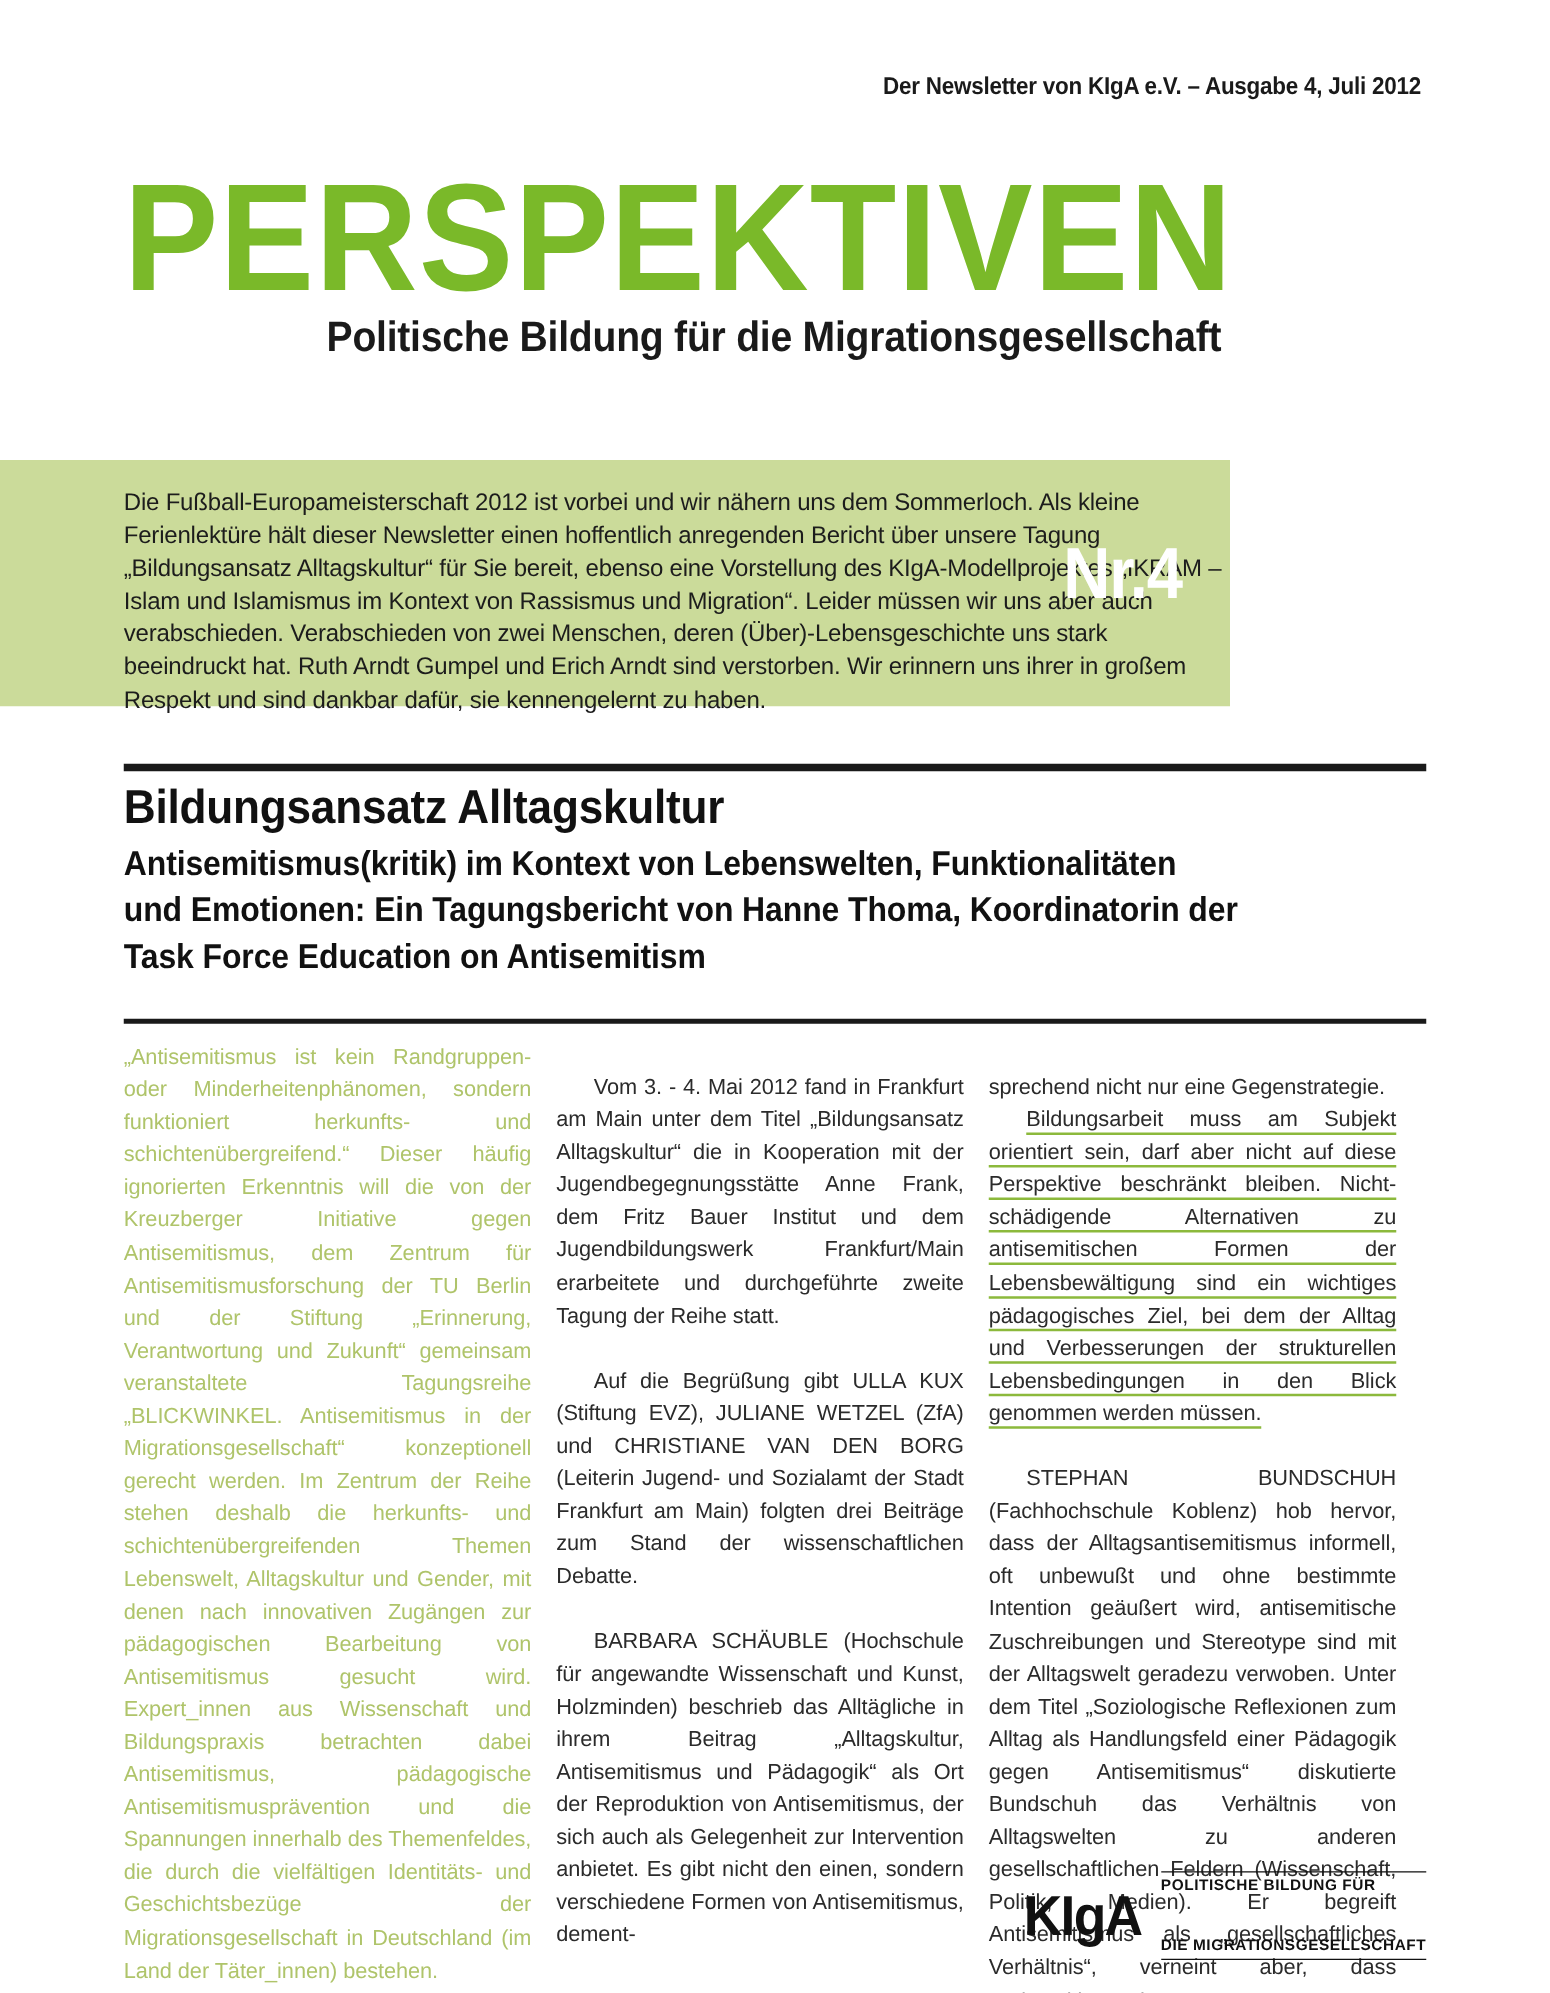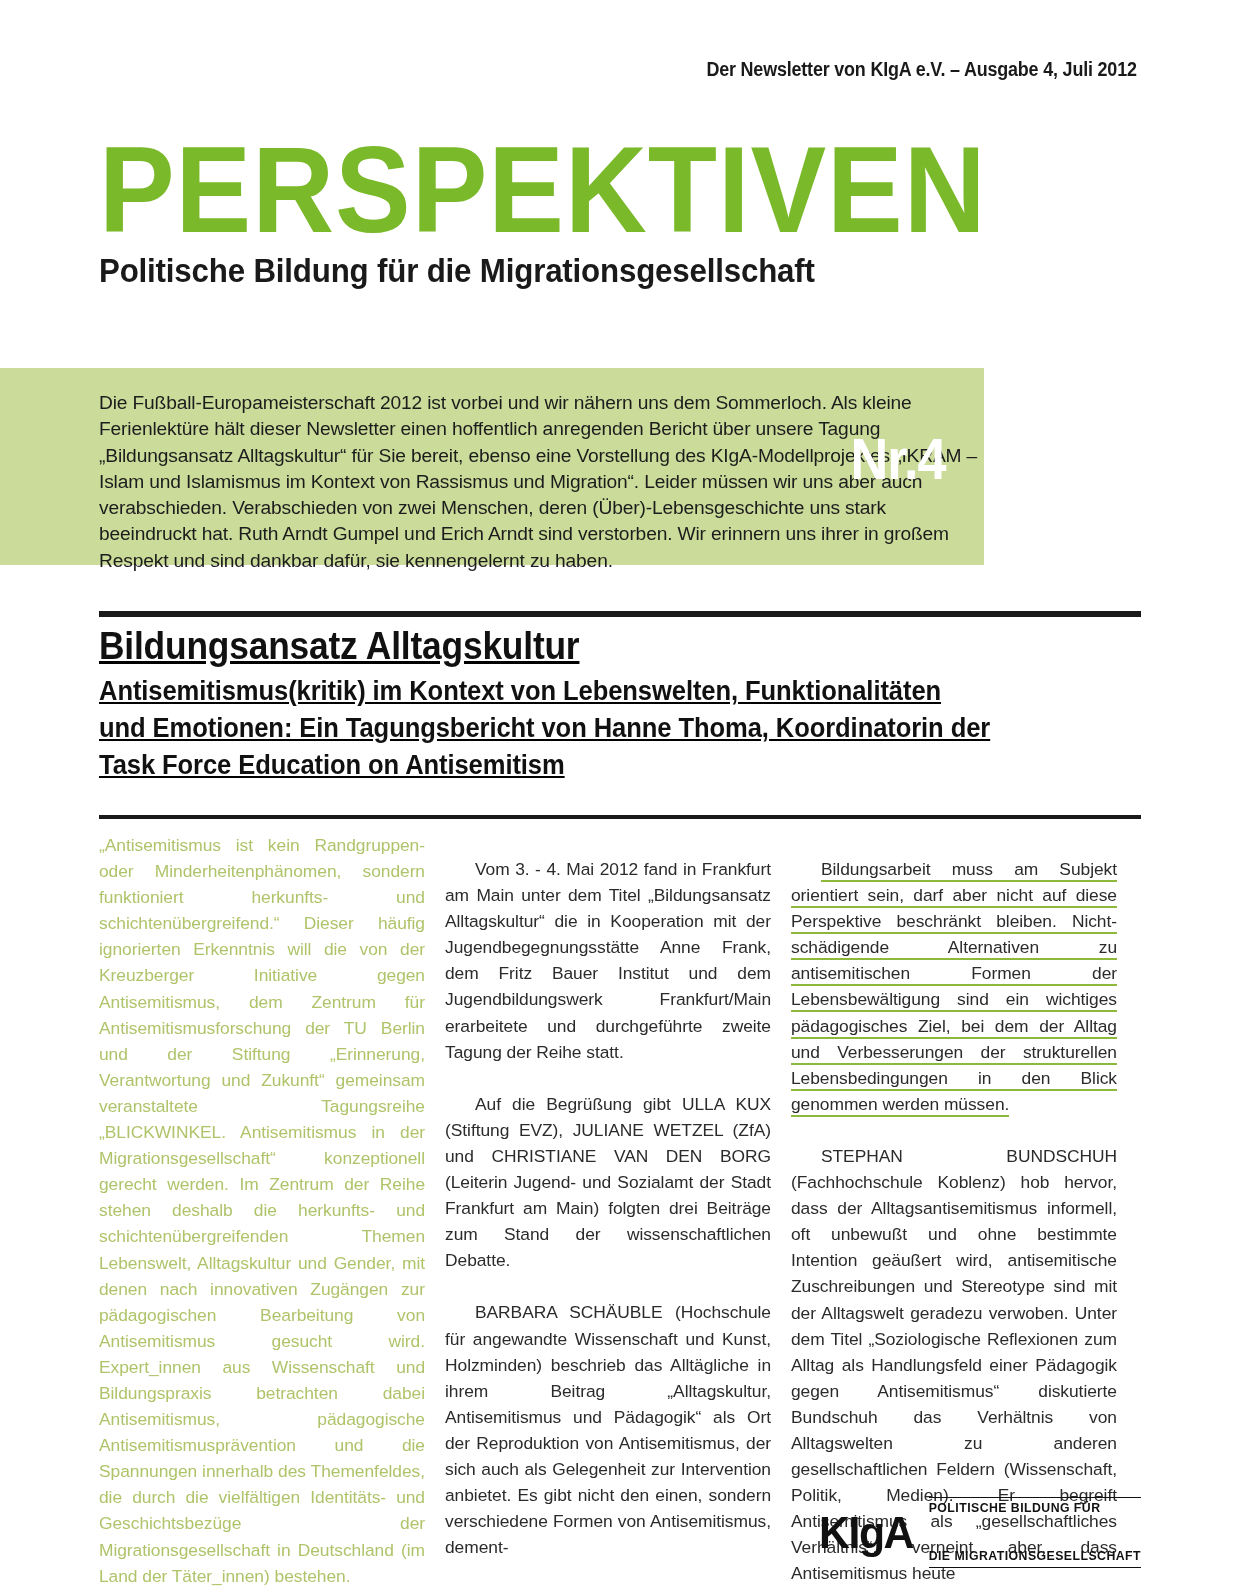--- a/index.html
+++ b/index.html
@@ -28,20 +28,21 @@
     transform: scaleX(0.92);
     transform-origin: right center;
     white-space: nowrap;
   }
 
   
   .masthead {
     position: absolute;
     top: 134px;
     left: 99px;
+    text-align: right;
   }
   .masthead-title {
     font-family: "Liberation Sans", sans-serif;
     font-weight: bold;
     font-size: 122px;
     line-height: 0.93;
     color: #7AB929;
     letter-spacing: 1px;
     transform: scaleX(0.93);
     transform-origin: left center;
@@ -110,21 +111,20 @@
     height: 4px;
     background: #1a1a1a;
   }
 
   
   .headline-block {
     position: absolute;
     top: 624px;
     left: 99px;
     width: 1060px;
-    text-decoration: underline;
   }
   .headline-main {
     font-family: "Liberation Sans", sans-serif;
     font-weight: bold;
     font-size: 38px;
     line-height: 44px;
     color: #111111;
     letter-spacing: -0.2px;
     transform: scaleX(0.93);
     transform-origin: left center;
@@ -252,20 +252,21 @@
     <p>„Antisemitismus ist kein Randgruppen- oder Minderheitenphänomen, sondern funktioniert herkunfts- und schichtenübergreifend.“ Dieser häufig ignorierten Erkenntnis will die von der Kreuzberger Initiative gegen Antisemitismus, dem Zentrum für Antisemitismusforschung der TU Berlin und der Stiftung „Erinnerung, Verantwortung und Zukunft“ gemeinsam veranstaltete Tagungsreihe „BLICKWINKEL. Antisemitismus in der Migrationsgesellschaft“ konzeptionell gerecht werden. Im Zentrum der Reihe stehen deshalb die herkunfts- und schichtenübergreifenden Themen Lebenswelt, Alltagskultur und Gender, mit denen nach innovativen Zugängen zur pädagogischen Bearbeitung von Antisemitismus gesucht wird. Expert_innen aus Wissenschaft und Bildungspraxis betrachten dabei Antisemitismus, pädagogische Antisemitismusprävention und die Spannungen innerhalb des Themenfeldes, die durch die vielfältigen Identitäts- und Geschichtsbezüge der Migrationsgesellschaft in Deutschland (im Land der Täter_innen) bestehen.</p>
   </div>
 
   <div class="col col-dark">
     <p class="indent">Vom 3. - 4. Mai 2012 fand in Frankfurt am Main unter dem Titel „Bildungsansatz Alltagskultur“ die in Kooperation mit der Jugendbegegnungsstätte Anne Frank, dem Fritz Bauer Institut und dem Jugendbildungswerk Frankfurt/Main erarbeitete und durchgeführte zweite Tagung der Reihe statt.</p>
     <p class="indent gap">Auf die Begrüßung gibt ULLA KUX (Stiftung EVZ), JULIANE WETZEL (ZfA) und CHRISTIANE VAN DEN BORG (Leiterin Jugend- und Sozialamt der Stadt Frankfurt am Main) folgten drei Beiträge zum Stand der wissenschaftlichen Debatte.</p>
     <p class="indent gap">BARBARA SCHÄUBLE (Hochschule für angewandte Wissenschaft und Kunst, Holzminden) beschrieb das Alltägliche in ihrem Beitrag „Alltagskultur, Antisemitismus und Pädagogik“ als Ort der Reproduktion von Antisemitismus, der sich auch als Gelegenheit zur Intervention anbietet. Es gibt nicht den einen, sondern verschiedene Formen von Antisemitismus, dement-</p>
   </div>
 
   <div class="col col-dark">
+    <p>sprechend nicht nur eine Gegenstrategie.</p>
     <p class="indent"><span class="hl">Bildungsarbeit muss am Subjekt orientiert sein, darf aber nicht auf diese Perspektive beschränkt bleiben. Nicht-schädigende Alternativen zu antisemitischen Formen der Lebensbewältigung sind ein wichtiges pädagogisches Ziel, bei dem der Alltag und Verbesserungen der strukturellen Lebensbedingungen in den Blick genommen werden müssen.</span></p>
     <p class="indent gap">STEPHAN BUNDSCHUH (Fachhochschule Koblenz) hob hervor, dass der Alltagsantisemitismus informell, oft unbewußt und ohne bestimmte Intention geäußert wird, antisemitische Zuschreibungen und Stereotype sind mit der Alltagswelt geradezu verwoben. Unter dem Titel „Soziologische Reflexionen zum Alltag als Handlungsfeld einer Pädagogik gegen Antisemitismus“ diskutierte Bundschuh das Verhältnis von Alltagswelten zu anderen gesellschaftlichen Feldern (Wissenschaft, Politik, Medien). Er begreift Antisemitismus als „gesellschaftliches Verhältnis“, verneint aber, dass Antisemitismus heute</p>
   </div>
 
 </div>
 
 <div class="logo">
   <div class="logo-mark">KIgA</div>
   <div class="logo-tag">
     <span>POLITISCHE BILDUNG FÜR</span>

